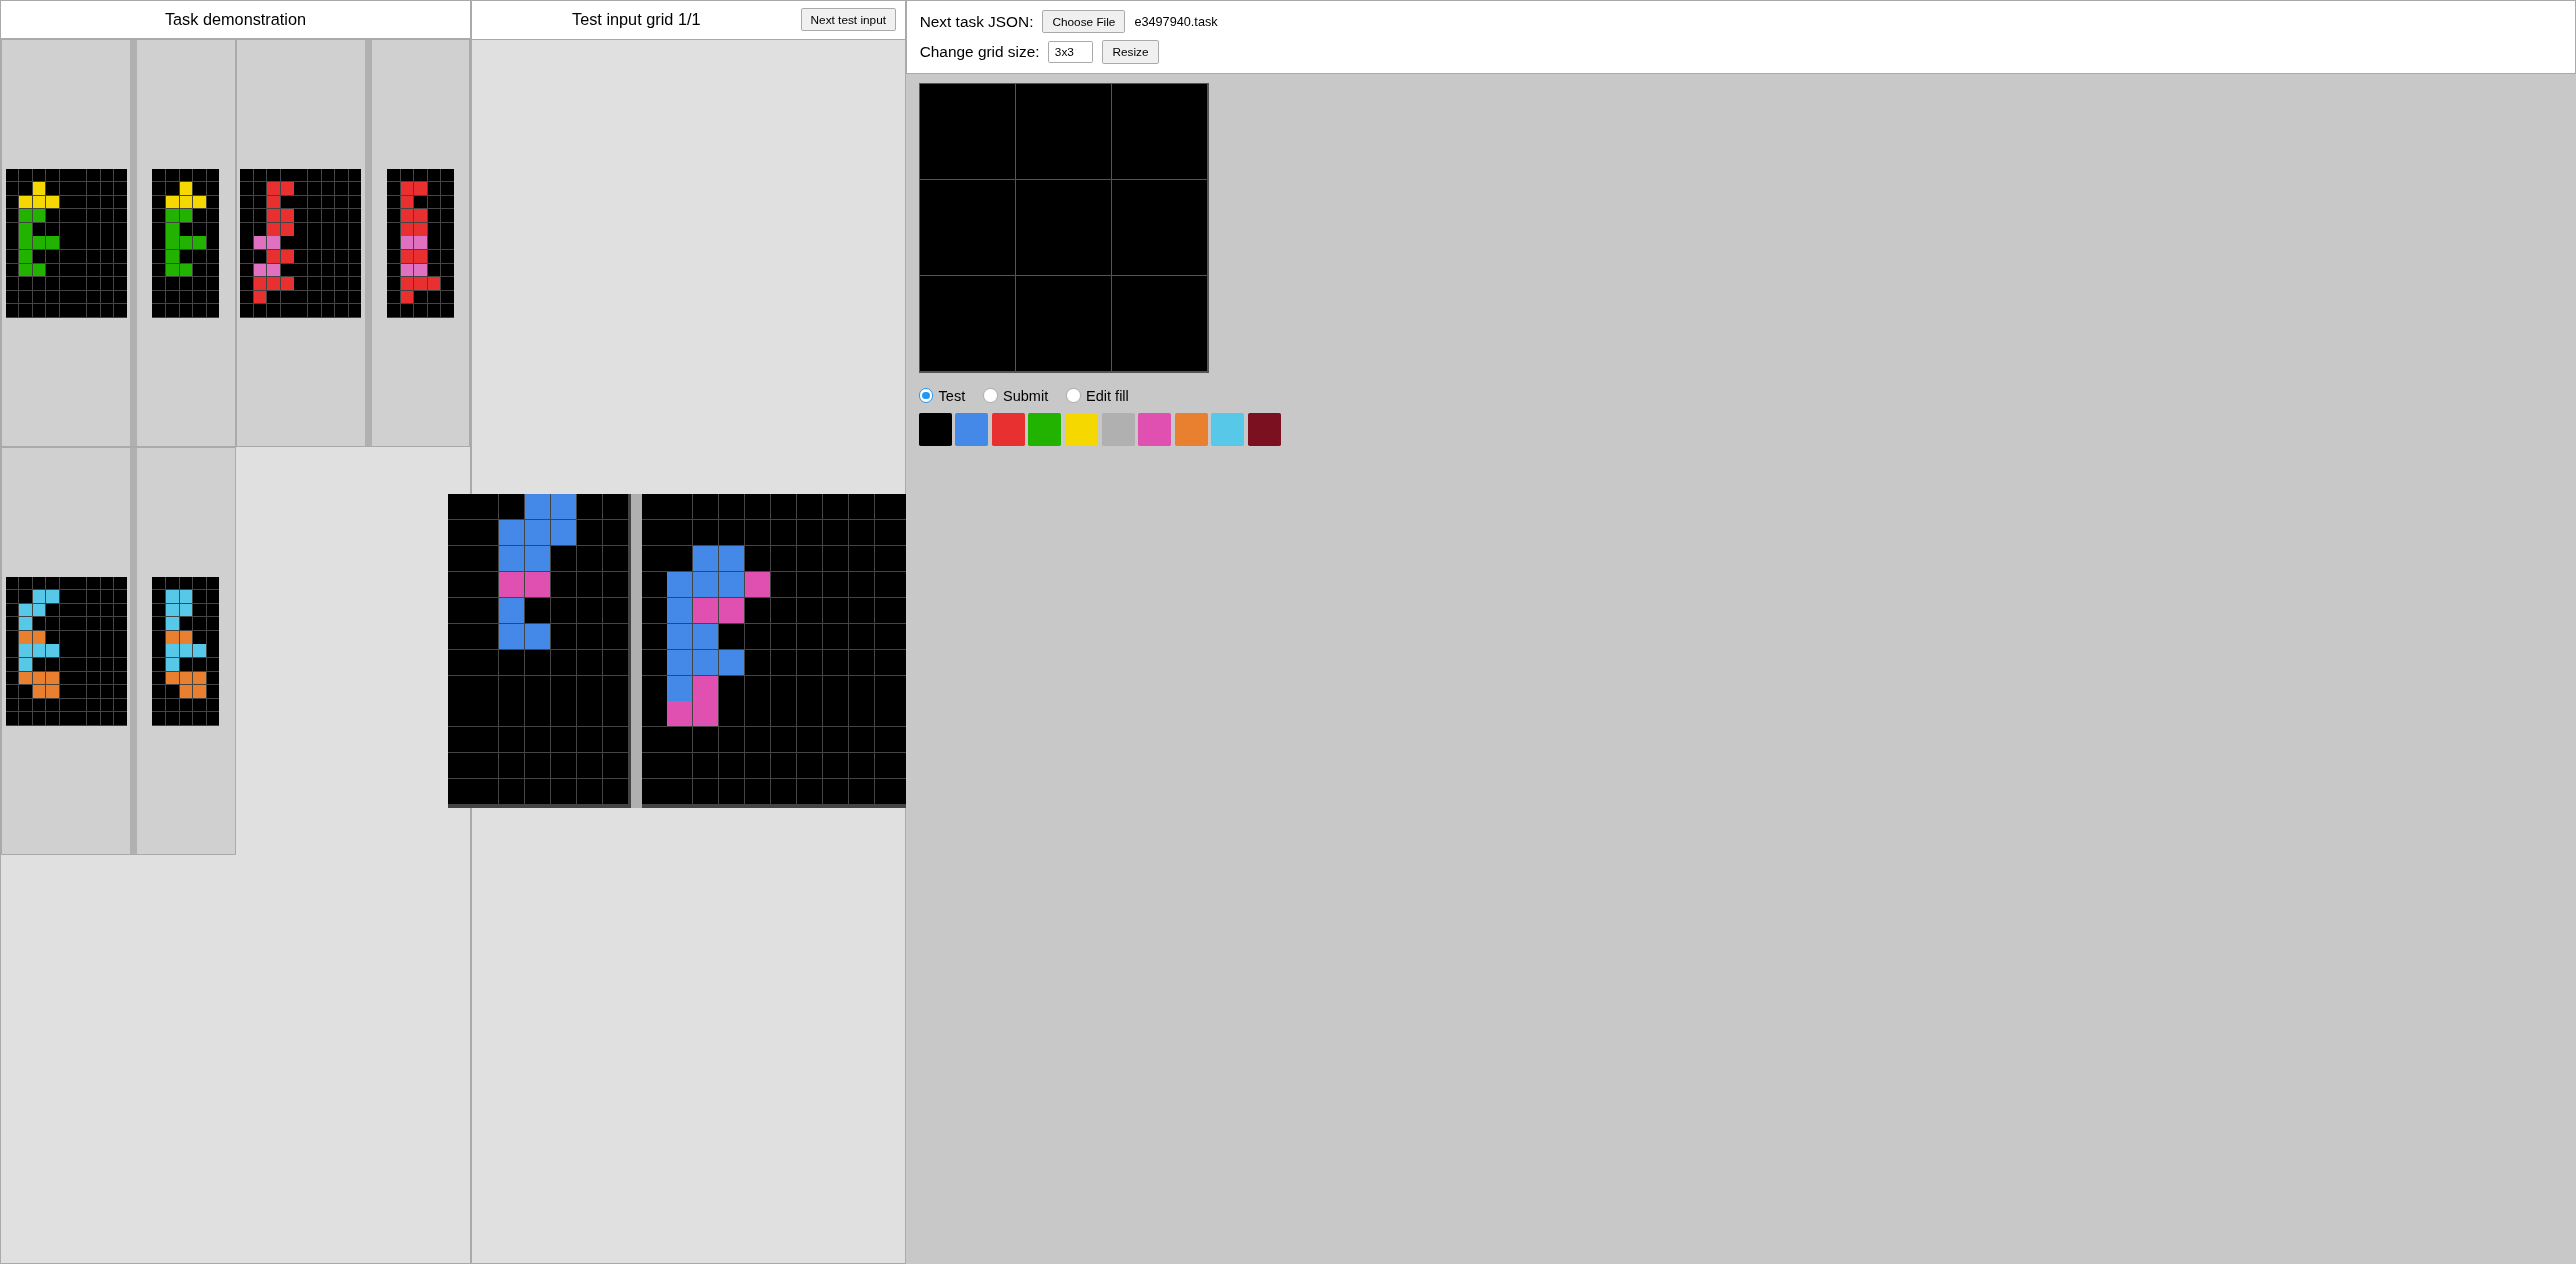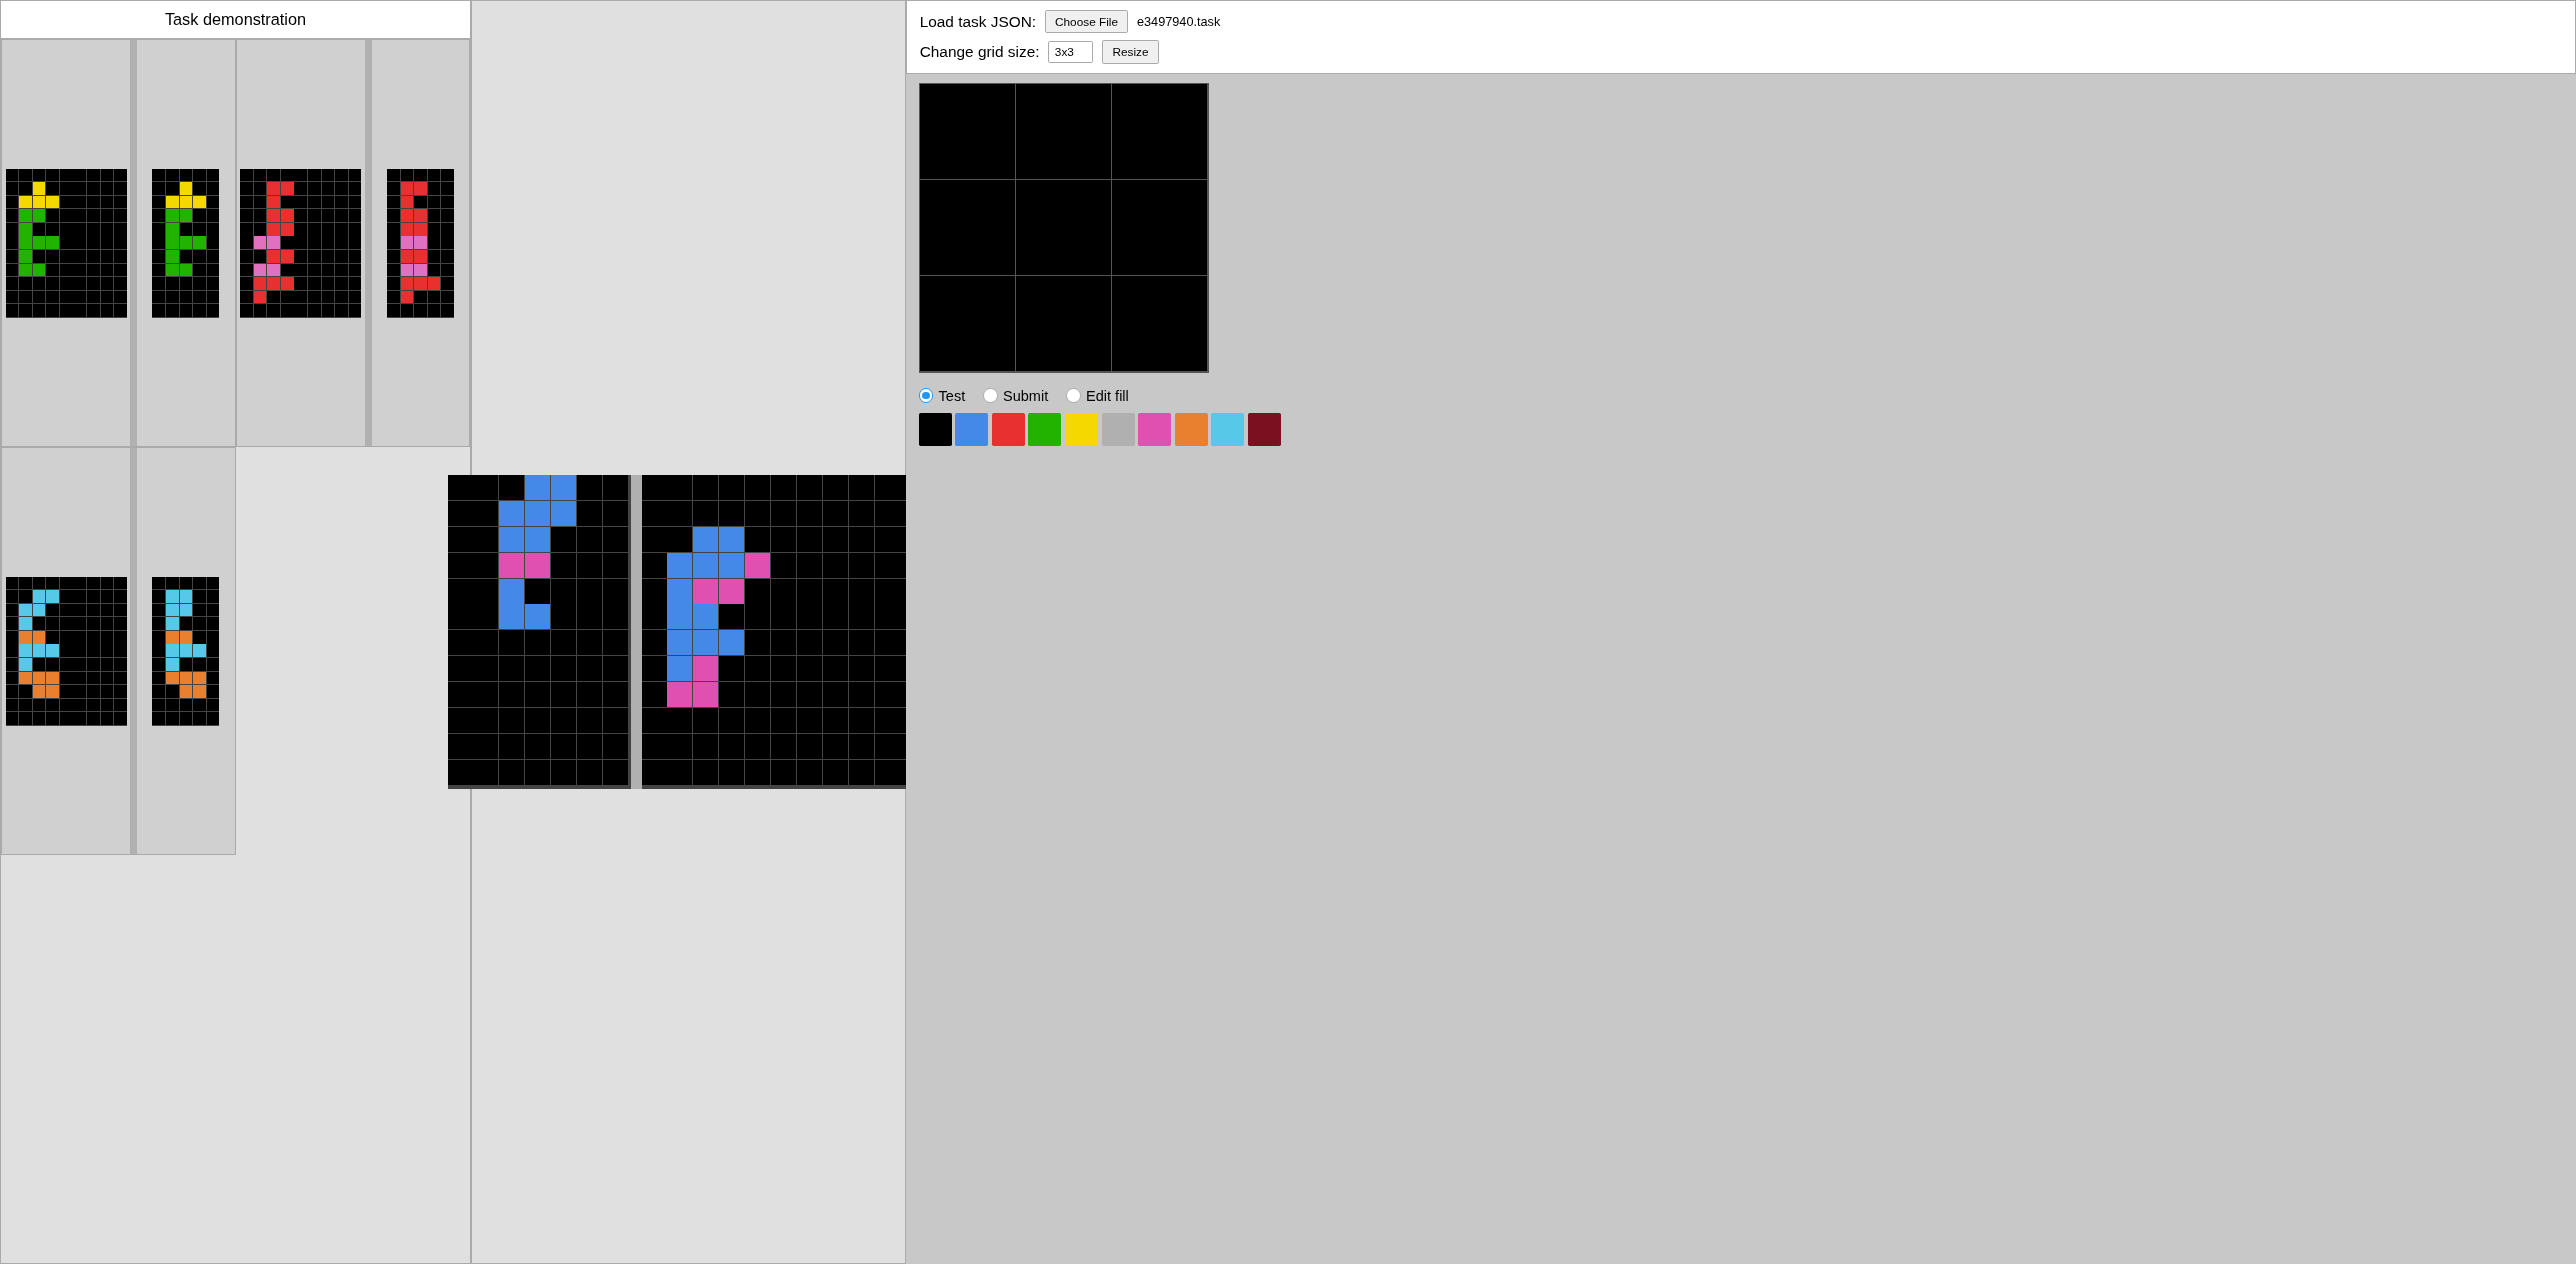--- a/index.html
+++ b/index.html
@@ -709,20 +709,24 @@
             <div class="pixel-cell" style="width: 12.7px; height: 12.7px; background: rgb(0, 0, 0);"></div>
             <div class="pixel-cell" style="width: 12.7px; height: 12.7px; background: rgb(0, 0, 0);"></div>
             <div class="pixel-cell" style="width: 12.7px; height: 12.7px; background: rgb(0, 0, 0);"></div>
           </div>
         </div>
       </div>
     </div>
 </div>
 
 <div class="middle-panel">
+  <div class="middle-header">
+    <div class="middle-title">Test input grid 1/1</div>
+    <button class="btn">Next test input</button>
+  </div>
   <div class="middle-content" id="test-input-area">
 
   <div style="display: flex; align-items: flex-start; gap: 0px;">
         <div class="pixel-grid" style="grid-template-columns: repeat(7, 25px); grid-template-rows: repeat(12, 25px); width: 183px; height: 314px; background: rgb(68, 68, 68);">
           <div class="pixel-cell" style="width: 25px; height: 25px; background: rgb(0, 0, 0);"></div>
           <div class="pixel-cell" style="width: 25px; height: 25px; background: rgb(0, 0, 0);"></div>
           <div class="pixel-cell" style="width: 25px; height: 25px; background: rgb(0, 0, 0);"></div>
           <div class="pixel-cell" style="width: 25px; height: 25px; background: rgb(68, 136, 232);"></div>
           <div class="pixel-cell" style="width: 25px; height: 25px; background: rgb(68, 136, 232);"></div>
           <div class="pixel-cell" style="width: 25px; height: 25px; background: rgb(0, 0, 0);"></div>
@@ -940,21 +944,21 @@
           <div class="pixel-cell" style="width: 25px; height: 25px; background: rgb(0, 0, 0);"></div>
           <div class="pixel-cell" style="width: 25px; height: 25px; background: rgb(0, 0, 0);"></div>
         </div>
       </div>
     </div>
 </div>
 
 <div class="right-panel">
   <div class="right-top">
     <div class="right-top-row">
-      <span class="label-text">Load task JSON:</span>
+      <span class="label-text">Next task JSON:</span>
       <button class="btn">Choose File</button>
       <span>e3497940.task</span>
     </div>
     <div class="right-top-row">
       <span class="label-text">Change grid size:</span>
       <input class="text-input" type="text" value="3x3" style="">
       <button class="btn">Resize</button>
     </div>
   </div>
   <div class="output-area">

